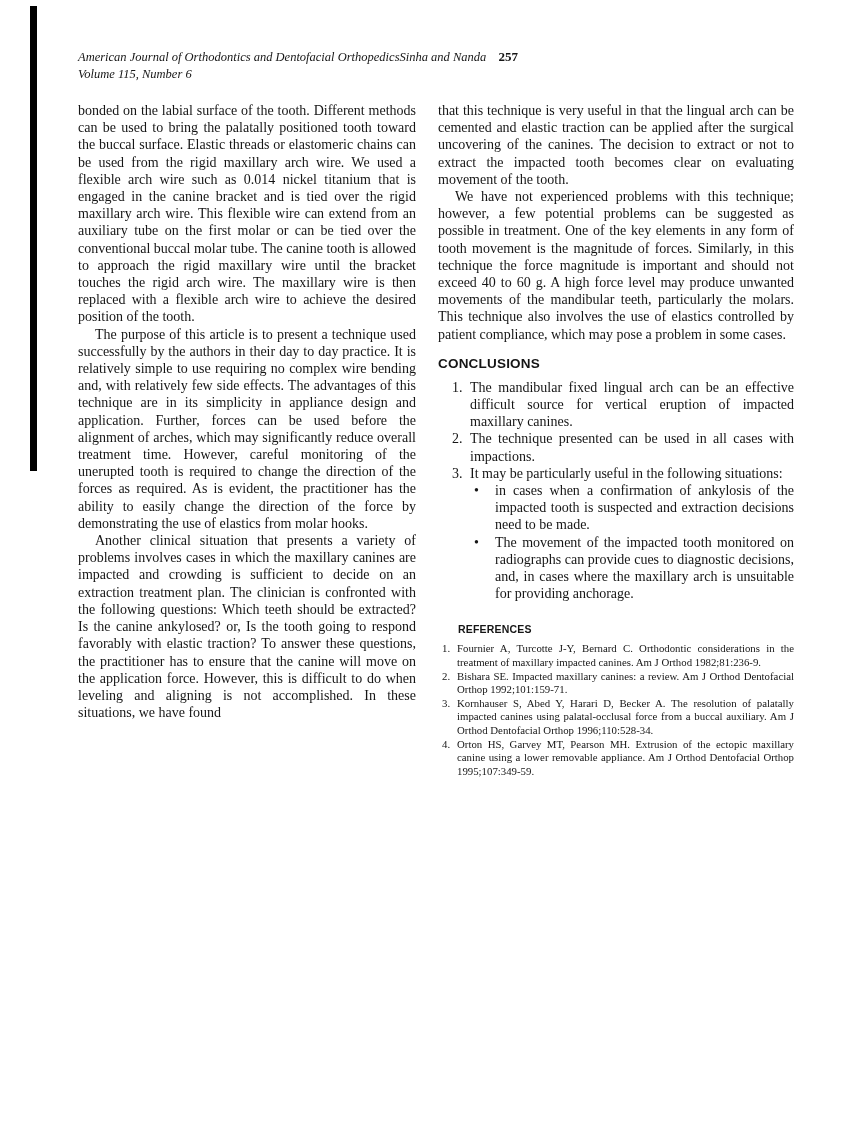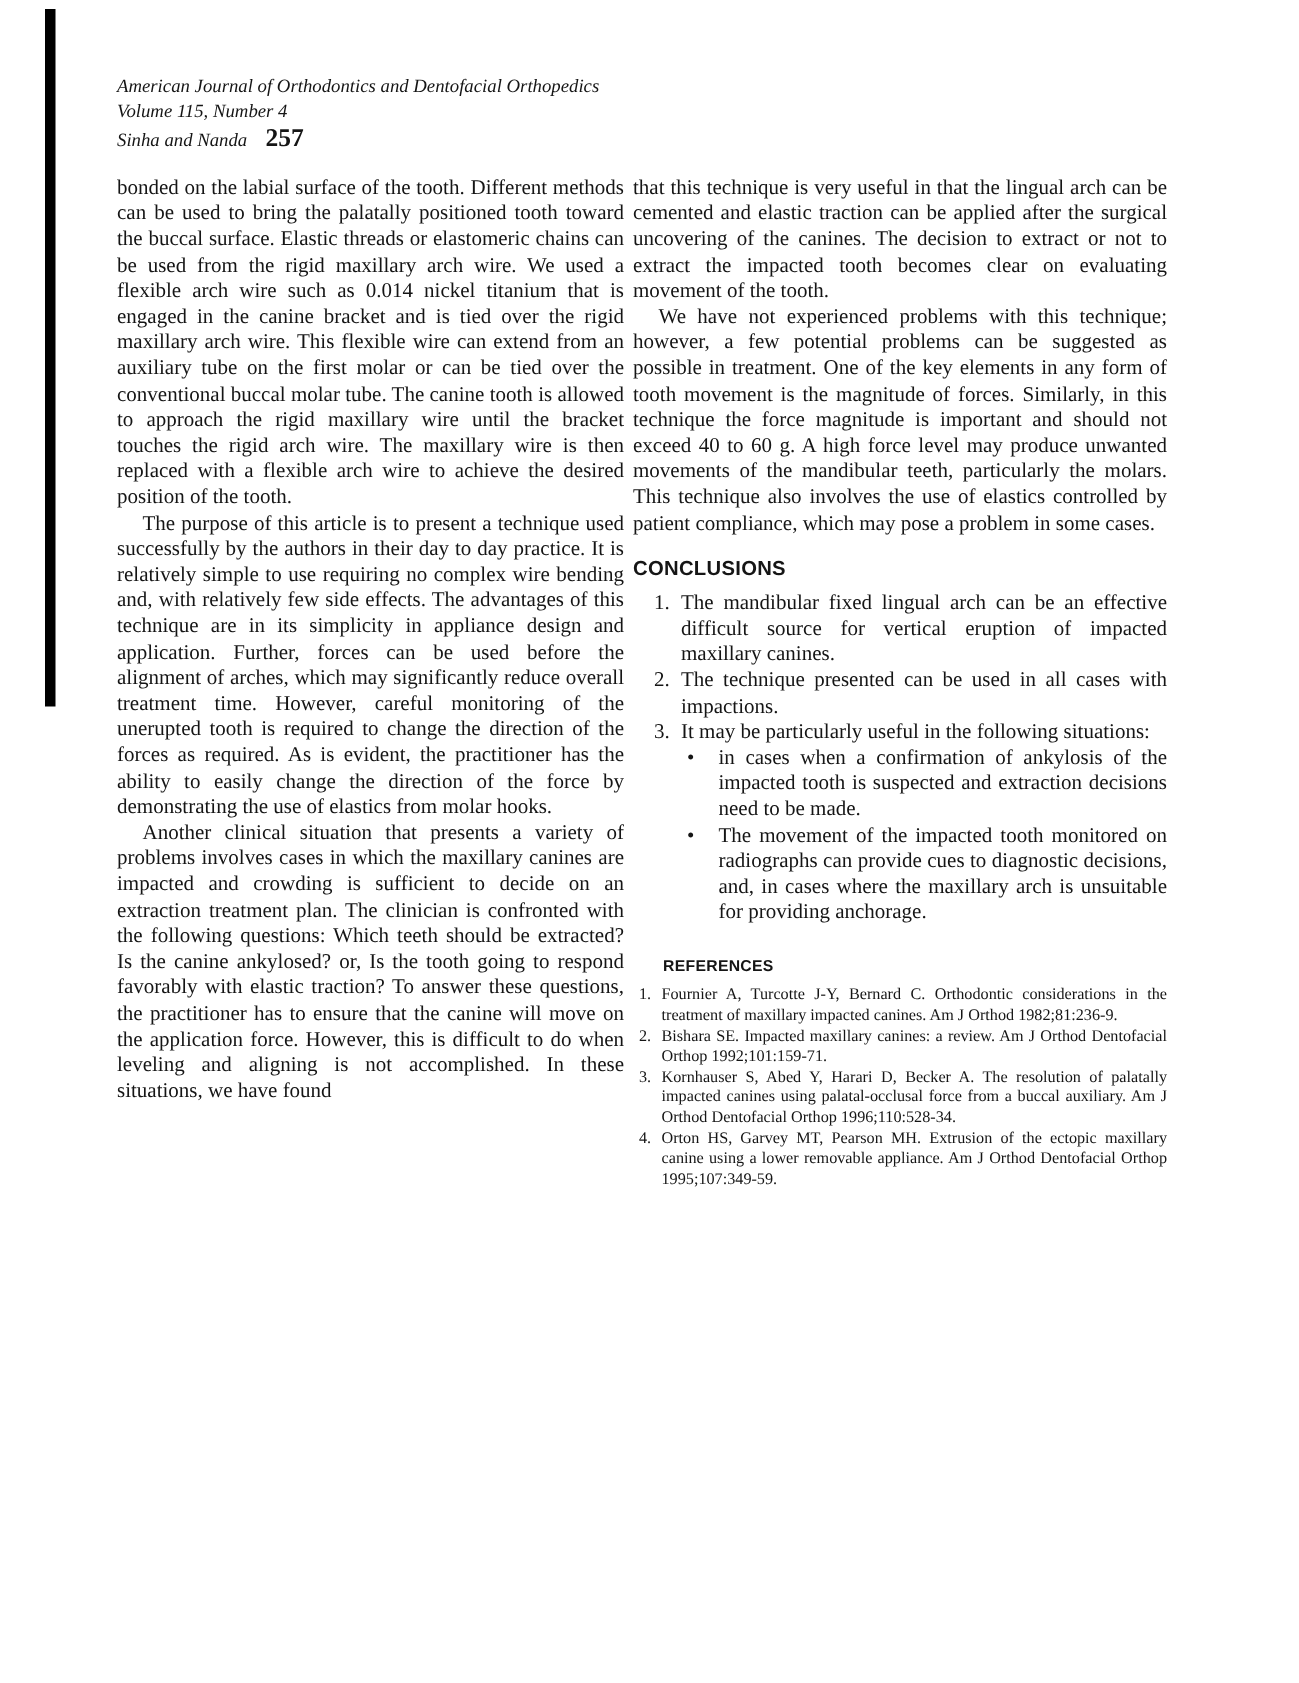--- a/index.html
+++ b/index.html
@@ -14,32 +14,32 @@
   .page { position:absolute; inset:0; background:#ffffff; }
 
   .scan-bar {
     position:absolute; left:30px; top:6px;
     width:7px; height:465px;
     background:#000000;
   }
 
   .header {
     position:absolute; top:49px; left:78px; width:714px;
-    display:flex; justify-content:flex-start; align-items:flex-start;flex-direction:column;
+    display:flex; justify-content:flex-start; align-items:flex-start;
   }
   .header-left {
     font-style:italic; font-size:12.5px; line-height:16.5px;
   }
   .header-right { white-space:nowrap; font-size:12.5px; }
   .running-authors { font-style:italic;font-family:Liberation Serif, serif; }
-  .page-number { font-style:normal; font-weight:bold; font-size:17px; margin-left:9px; }
+  .page-number { font-style:normal; font-weight:bold; font-size:13px; margin-left:9px; }
 
   .columns {
-    position:absolute; top:117px; left:78px;
-    display:flex; gap:6px;
+    position:absolute; top:102px; left:78px;
+    display:flex; gap:22px;
   }
   .col-left  { width:338px; }
   .col-right { width:356px; }
 
   .body-par {
     margin:0;
     font-size:14px; line-height:17.2px;
     text-align:justify;
   }
   .indent { text-indent:17px; }
@@ -72,21 +72,21 @@
 </head>
 <body>
 
 <div class="page">
 
   <div class="scan-bar"></div>
 
   <div class="header">
     <div class="header-left">
       <div>American Journal of Orthodontics and Dentofacial Orthopedics</div>
-      <div>Volume 115, Number 4</div>
+      <div>Volume 115, Number 6</div>
     </div>
     <div class="header-right">
       <span class="running-authors">Sinha and Nanda</span>
       <span class="page-number">257</span>
     </div>
   </div>
 
   <div class="columns">
 
     <div class="col col-left">

